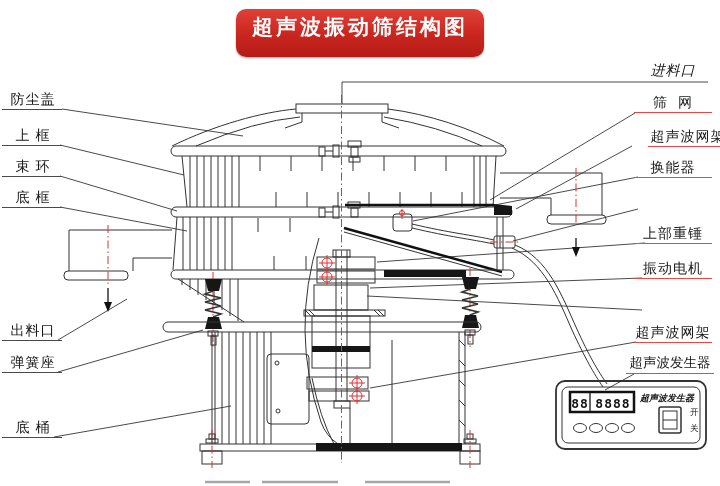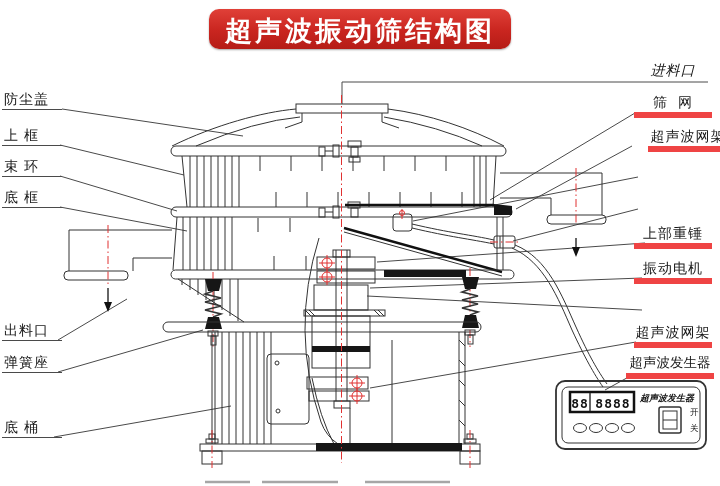--- a/index.html
+++ b/index.html
@@ -1,27 +1,27 @@
 <!DOCTYPE html>
 <html><head>
 <meta charset="utf-8">
 <style>
   html,body{margin:0;padding:0;background:#fff;}
   #stage{position:relative;width:720px;height:486px;background:#fff;overflow:hidden;
          font-family:"Liberation Sans",sans-serif;}
   #diagram-svg{position:absolute;left:0;top:0;}
   .title-badge{position:absolute;left:50%;top:9px;transform:translateX(-50%);
     background:linear-gradient(180deg,#e04038 0%,#c9251f 55%,#b51c16 100%);
-    color:#fff;font-size:27px;font-weight:bold;letter-spacing:3px;
-    padding:4px 16px 0 16px;border-radius:10px;box-shadow:0 1px 2px rgba(0,0,0,.35);
+    color:#fff;font-size:21px;font-weight:bold;letter-spacing:3px;
+    padding:4px 16px 16px 16px;border-radius:10px;box-shadow:0 1px 2px rgba(0,0,0,.35);
     white-space:pre;}
   .lbl{position:absolute;font-size:14px;color:#181818;line-height:16px;
-       letter-spacing:1px;white-space:pre;}
+       letter-spacing:1px;white-space:pre;text-align:center;}
   .lft{left:2px;width:58px;border-bottom:1px solid #4a4a4a;padding:0 0 2px 2px;}
-  .rgt{left:634px;width:78px;border-bottom:6px solid #ef4444;text-align:center;padding:0 0 2px 0;}
+  .rgt{left:634px;width:78px;border-bottom:1px solid #ef4444;text-align:center;padding:0 0 2px 0;}
   .noline{border-bottom:none;font-style:italic;}
   svg .ln{stroke:#333;stroke-width:1;fill:none;}
   svg .ld{stroke:#4a4a4a;stroke-width:1;fill:none;}
   svg .thick{stroke:#111;stroke-width:2.5;fill:none;}
   svg .dk{fill:#161616;stroke:none;}
   svg .red{stroke:#e03131;stroke-width:1;fill:none;}
   svg .redcl{stroke:#e03131;stroke-width:1;fill:none;stroke-dasharray:8 3 1.5 3;}
   svg text{font-family:"Liberation Sans",sans-serif;fill:#111;}
   svg .seg{font-family:"DejaVu Sans Mono",monospace;font-weight:bold;font-size:13px;letter-spacing:1px;}
 </style>
@@ -247,18 +247,19 @@
   <div class="lbl lft" style="top:127px">上 框</div>
   <div class="lbl lft" style="top:158px">束 环</div>
   <div class="lbl lft" style="top:189px">底 框</div>
   <div class="lbl lft" style="top:322px">出料口</div>
   <div class="lbl lft" style="top:354px">弹簧座</div>
   <div class="lbl lft" style="top:419px">底 桶</div>
 
   <div class="lbl rgt noline" style="left:641px;width:64px;top:62px">进料口</div>
   <div class="lbl rgt" style="top:94px">筛  网</div>
   <div class="lbl rgt" style="left:648px;width:80px;top:128px">超声波网架</div>
+  <div class="lbl rgt" style="top:159px">换能器</div>
   <div class="lbl rgt" style="top:225px">上部重锤</div>
   <div class="lbl rgt" style="top:260px">振动电机</div>
   <div class="lbl rgt" style="top:324px">超声波网架</div>
   <div class="lbl rgt" style="left:626px;width:88px;top:355px;letter-spacing:0;font-size:13.5px">超声波发生器</div>
 
 </div>
 
 </body></html>

